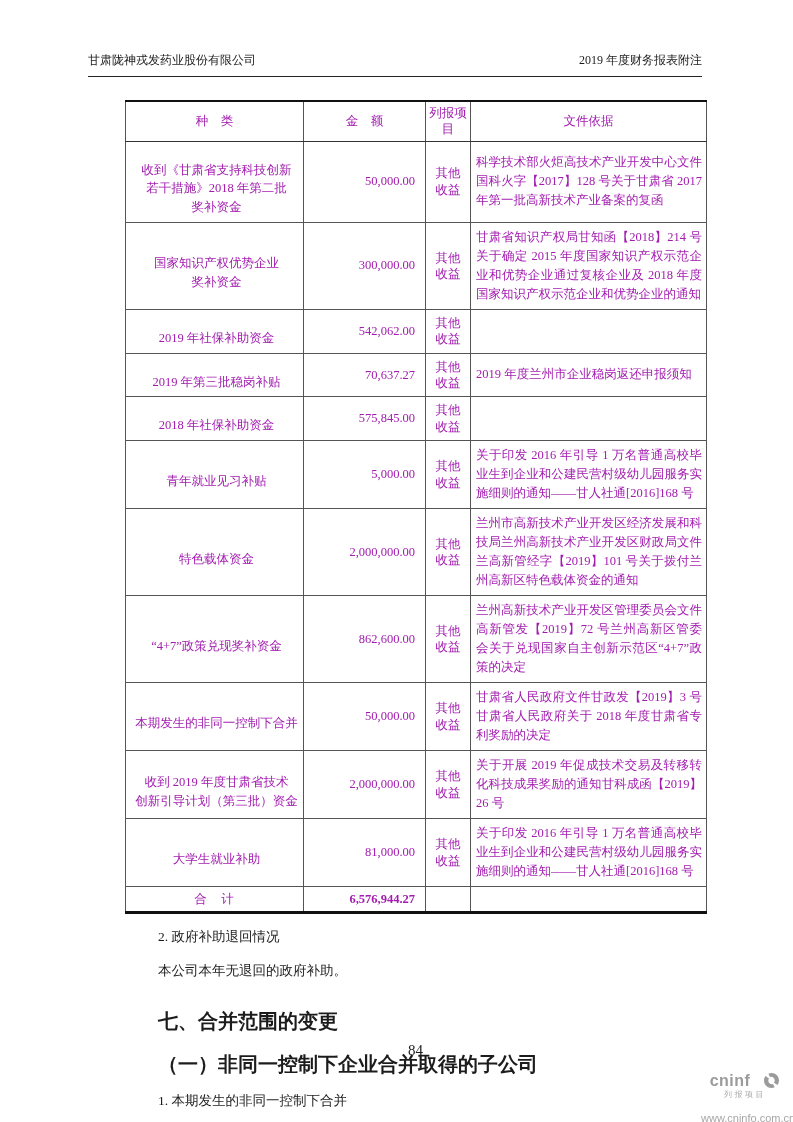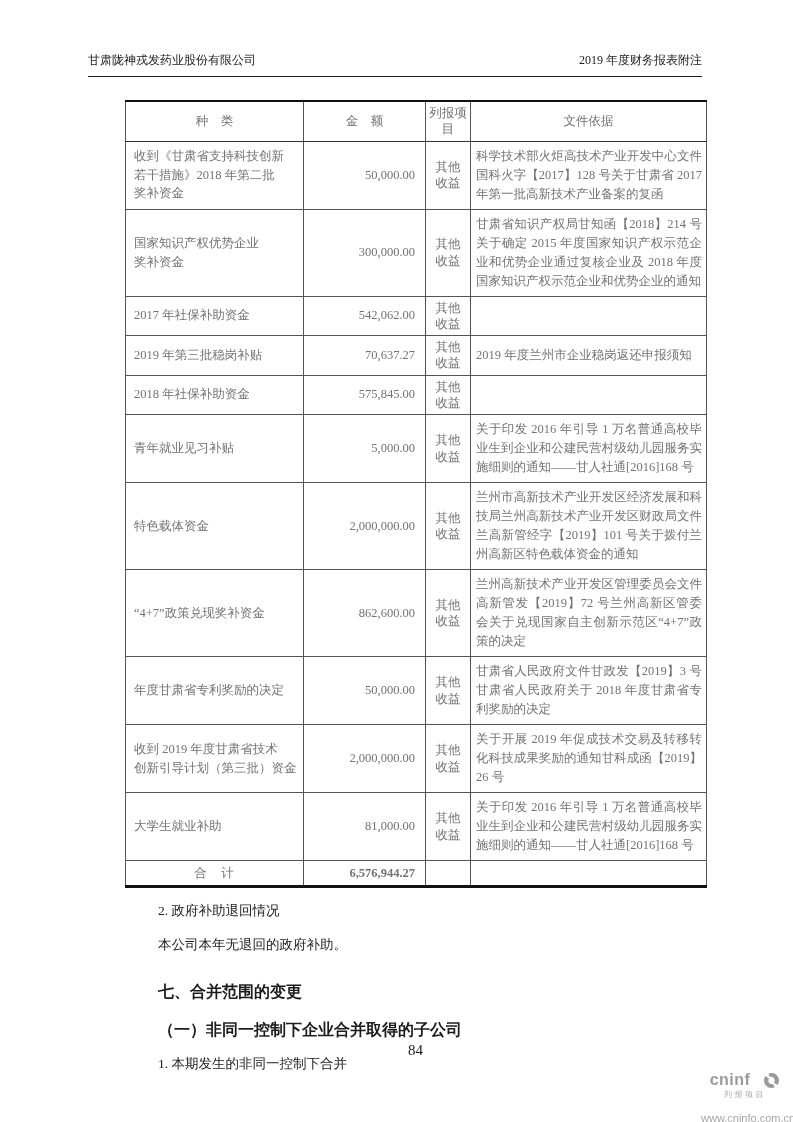--- a/index.html
+++ b/index.html
@@ -13,62 +13,62 @@
   .header {
     position:absolute; top:52px; left:88px; width:614px;
     display:flex; justify-content:space-between; align-items:flex-end;
     font-size:12px; padding-bottom:7px; border-bottom:1.6px solid #222;
   }
   
   .content { position:absolute; top:100px; left:125px; width:581px; }
   table.subsidy {
     border-collapse:collapse; width:581px; table-layout:fixed;
     border-top:2.6px solid #111; border-bottom:3px solid #111;
-    font-size:12.5px; color:#737373;
+    font-size:12.5px; color:#a21caf;
   }
   table.subsidy col.c1 { width:178px; }
   table.subsidy col.c2 { width:122px; }
   table.subsidy col.c3 { width:45px; }
   table.subsidy col.c4 { width:236px; }
   table.subsidy th, table.subsidy td {
     border:1px solid #555; vertical-align:middle;
   }
   table.subsidy th {
     font-weight:normal; height:40px; text-align:center;
     border-bottom:1px solid #333; line-height:1.3; padding:2px;
     word-break:break-all;
   }
   th.h3col { padding:2px 8px; }
-  td.type  { text-align:left; padding:5px 4px 5px 8px; line-height:1.5; white-space:pre-wrap; }
+  td.type  { text-align:center; padding:19px 4px 5px 8px; line-height:1.5; white-space:pre-wrap; }
   td.amount{ text-align:right; padding:5px 10px 5px 2px; line-height:1.5; }
   td.item  { text-align:center; padding:3px 9px; line-height:1.3; word-break:break-all; }
   td.basis { text-align:justify; padding:5px 4px 5px 5px; line-height:1.52; }
   tr.total-row td { height:26px;margin-top:20px; }
   td.total-label { text-align:center; padding:3px; letter-spacing:1px; }
   td.total-amount { text-align:right; padding:3px 10px 3px 2px; font-weight:bold; }
   
   .para { font-size:13.5px; margin-top:15px; padding-left:33px; line-height:1.4; }
   .para.first { margin-top:14px; }
   .sec-heading {
     font-family:"Liberation Sans","DejaVu Sans",sans-serif;
-    font-size:16px; font-weight:bold; padding-left:33px; line-height:1.3;
+    font-size:20px; font-weight:bold; padding-left:33px; line-height:1.3;
   }
   .sec-heading.lvl1 { margin-top:27px; }
   .sec-heading.lvl2 { margin-top:17px; }
   
   .page-number {
     position:absolute; top:1042px; left:125px; width:581px;
     text-align:center; font-size:15px;
   }
   .logo {
     position:absolute; top:1072px; right:4px; width:88px;
     text-align:center; font-family:"Liberation Sans","DejaVu Sans",sans-serif;
     color:#a0a0a0; line-height:1;
   }
-  .logo-top { display:flex; justify-content:center; gap:13px; }
+  .logo-top { display:flex; align-items:center; justify-content:center; gap:13px; }
   .logo-brand { font-size:16px; font-weight:bold; letter-spacing:0.5px; color:#9b9b9b; }
   .logo-swirl { width:17px; height:17px; }
   .logo-cn  { font-size:8px; letter-spacing:2.5px; margin-top:2px; color:#ababab; }
   .logo-url { font-size:11px; margin-top:14px; white-space:nowrap; color:#a6a6a6;text-align:right; }
 </style>
 </head>
 <body>
 
 <div class="page">
 
@@ -105,21 +105,21 @@
 
   <tr>
     <td class="type">国家知识产权优势企业
 奖补资金</td>
     <td class="amount">300,000.00</td>
     <td class="item">其他收益</td>
     <td class="basis">甘肃省知识产权局甘知函【2018】214 号关于确定 2015 年度国家知识产权示范企业和优势企业通过复核企业及 2018 年度国家知识产权示范企业和优势企业的通知</td>
   </tr>
 
   <tr>
-    <td class="type">2017 年社保补助资金</td>
+    <td class="type">2019 年社保补助资金</td>
     <td class="amount">542,062.00</td>
     <td class="item">其他收益</td>
     <td class="basis"></td>
   </tr>
 
   <tr>
     <td class="type">2019 年第三批稳岗补贴</td>
     <td class="amount">70,637.27</td>
     <td class="item">其他收益</td>
     <td class="basis">2019 年度兰州市企业稳岗返还申报须知</td>
@@ -147,21 +147,21 @@
   </tr>
 
   <tr>
     <td class="type">“4+7”政策兑现奖补资金</td>
     <td class="amount">862,600.00</td>
     <td class="item">其他收益</td>
     <td class="basis">兰州高新技术产业开发区管理委员会文件高新管发【2019】72 号兰州高新区管委会关于兑现国家自主创新示范区“4+7”政策的决定</td>
   </tr>
 
   <tr>
-    <td class="type">年度甘肃省专利奖励的决定</td>
+    <td class="type">本期发生的非同一控制下合并</td>
     <td class="amount">50,000.00</td>
     <td class="item">其他收益</td>
     <td class="basis">甘肃省人民政府文件甘政发【2019】3 号甘肃省人民政府关于 2018 年度甘肃省专利奖励的决定</td>
   </tr>
 
   <tr>
     <td class="type">收到 2019 年度甘肃省技术
 创新引导计划（第三批）资金</td>
     <td class="amount">2,000,000.00</td>
     <td class="item">其他收益</td>

